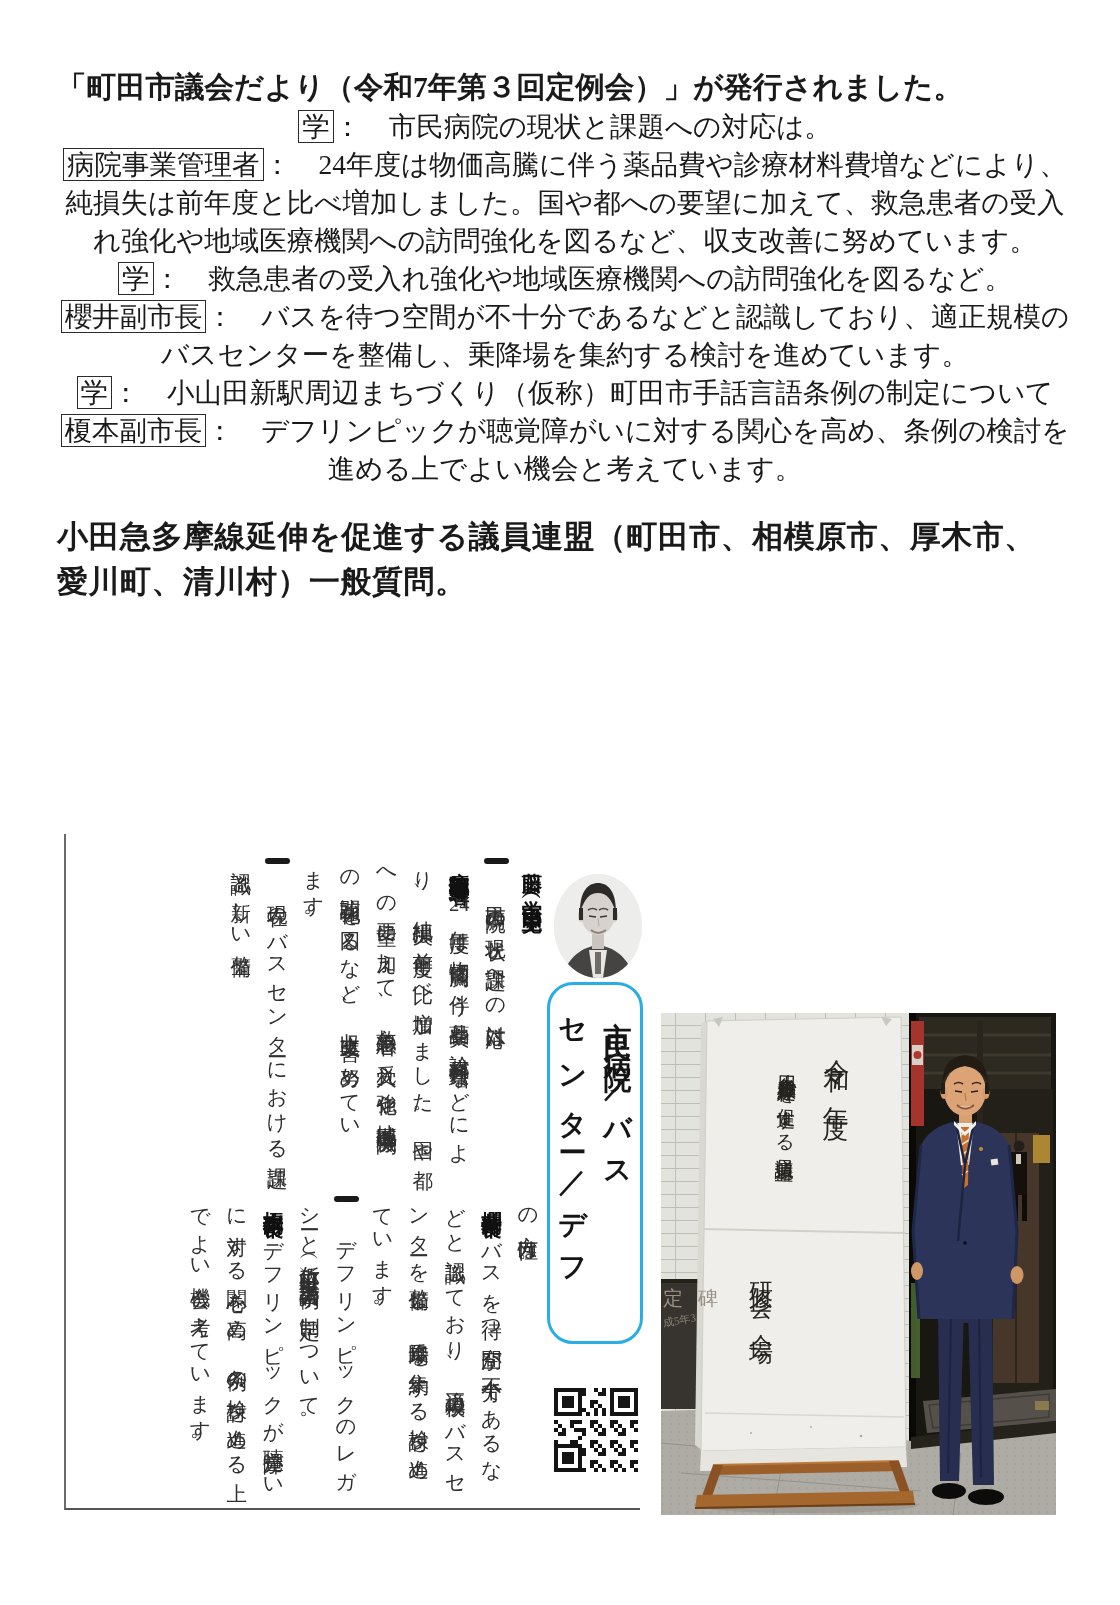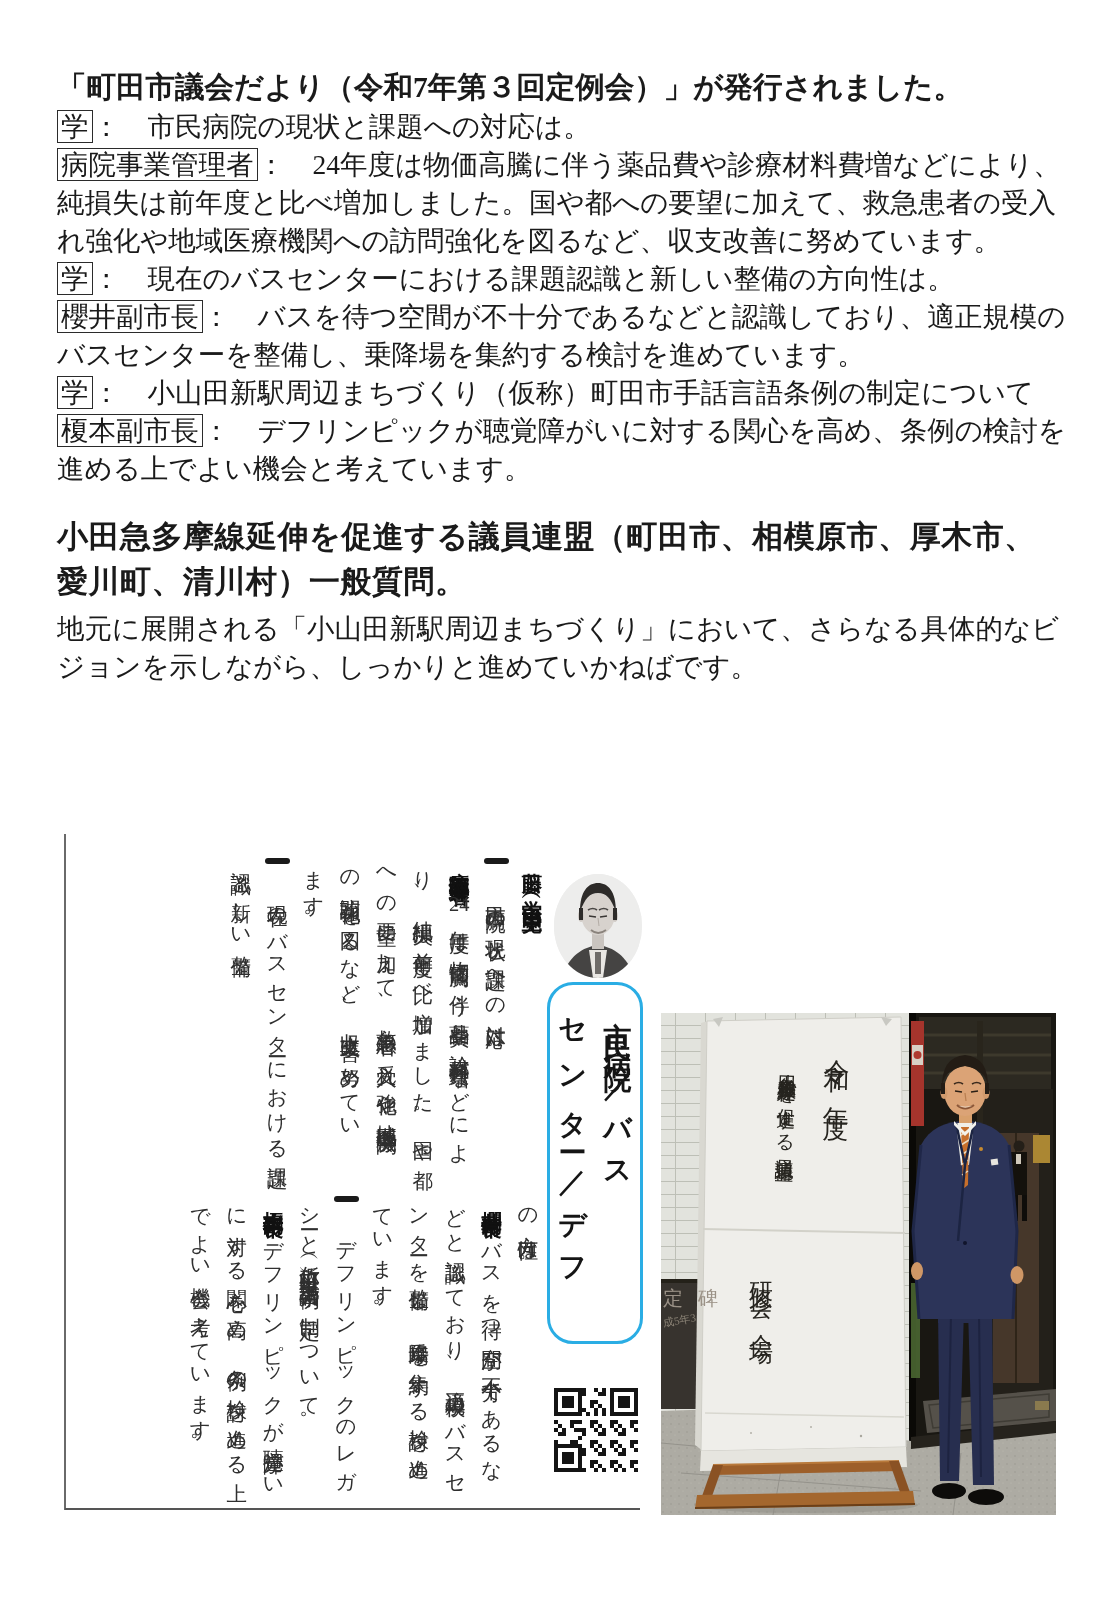--- a/index.html
+++ b/index.html
@@ -3,21 +3,21 @@
 <meta charset="utf-8">
 <style>
   html,body{margin:0;padding:0;background:#ffffff;}
   #canvas{position:relative;width:1120px;height:1605px;background:#fff;overflow:hidden;
           font-family:"Liberation Serif",serif;color:#1a1a1a;}
 
   
   .top{position:absolute;left:57px;top:66px;width:1016px;}
   .title{font-size:29.5px;font-weight:bold;line-height:42px;margin:0;}
   .subtitle{font-size:27.5px;line-height:38px;}
-  .qa p{margin:0;font-size:27.5px;line-height:38px;}
+  .qa p{margin:0;font-size:27.5px;line-height:38px;text-align:center;}
   .spk{border:1.5px solid #2b2b2b;padding:0 3px;}
   .article h2{font-family:"Liberation Sans",sans-serif;font-size:31px;font-weight:bold;
               line-height:45px;margin:26px 0 6px 0;width:1002px;letter-spacing:.5px;}
   .article p{margin:0;font-size:27.5px;line-height:38px;}
 
   
   .clip{position:absolute;left:60px;top:832px;width:594px;height:692px;}
   .clip .rule-left{position:absolute;left:4px;top:2px;width:2px;height:676px;background:#6a6a6a;}
   .clip .rule-bottom{position:absolute;left:5px;top:676px;width:575px;height:2px;background:#555;}
   .np-band{position:absolute;writing-mode:vertical-rl;font-size:20.5px;line-height:36.4px;
@@ -56,29 +56,28 @@
 <body>
 
 <div id="canvas">
 
   <div class="top">
     <h1 class="title">「町田市議会だより（令和7年第３回定例会）」が発行されました。</h1>
 
     <div class="qa">
       <p><span class="spk">学</span><span>：　</span><span>市民病院の現状と課題への対応は。</span></p>
       <p><span class="spk">病院事業管理者</span><span>：　</span><span>24年度は物価高騰に伴う薬品費や診療材料費増などにより、純損失は前年度と比べ増加しました。国や都への要望に加えて、救急患者の受入れ強化や地域医療機関への訪問強化を図るなど、収支改善に努めています。</span></p>
-      <p><span class="spk">学</span><span>：　</span><span>現在のバスセンターにおける課題認識と新しい整備の方向性は。</span></p>
+      <p><span class="spk">学</span><span>：　</span><span>救急患者の受入れ強化や地域医療機関への訪問強化を図るなど。</span></p>
       <p><span class="spk">櫻井副市長</span><span>：　</span><span>バスを待つ空間が不十分であるなどと認識しており、適正規模のバスセンターを整備し、乗降場を集約する検討を進めています。</span></p>
       <p><span class="spk">学</span><span>：　</span><span>小山田新駅周辺まちづくり（仮称）町田市手話言語条例の制定について</span></p>
       <p><span class="spk">榎本副市長</span><span>：　</span><span>デフリンピックが聴覚障がいに対する関心を高め、条例の検討を進める上でよい機会と考えています。</span></p>
     </div>
 
     <div class="article">
       <h2>小田急多摩線延伸を促進する議員連盟（町田市、相模原市、厚木市、愛川町、清川村）一般質問。</h2>
-      <p>地元に展開される「小山田新駅周辺まちづくり」において、さらなる具体的なビジョンを示しながら、しっかりと進めていかねばです。</p>
     </div>
   </div>
 
   <div class="clip">
     <div class="rule-left"></div>
     <div class="rule-bottom"></div>
 
     <div class="np-band np-upper">
       <span class="np-name">藤田　学（自由民主党）</span><br>
       <span class="q-badge">問</span><span>　市民病院の現状と課題への対応は。</span><br>

